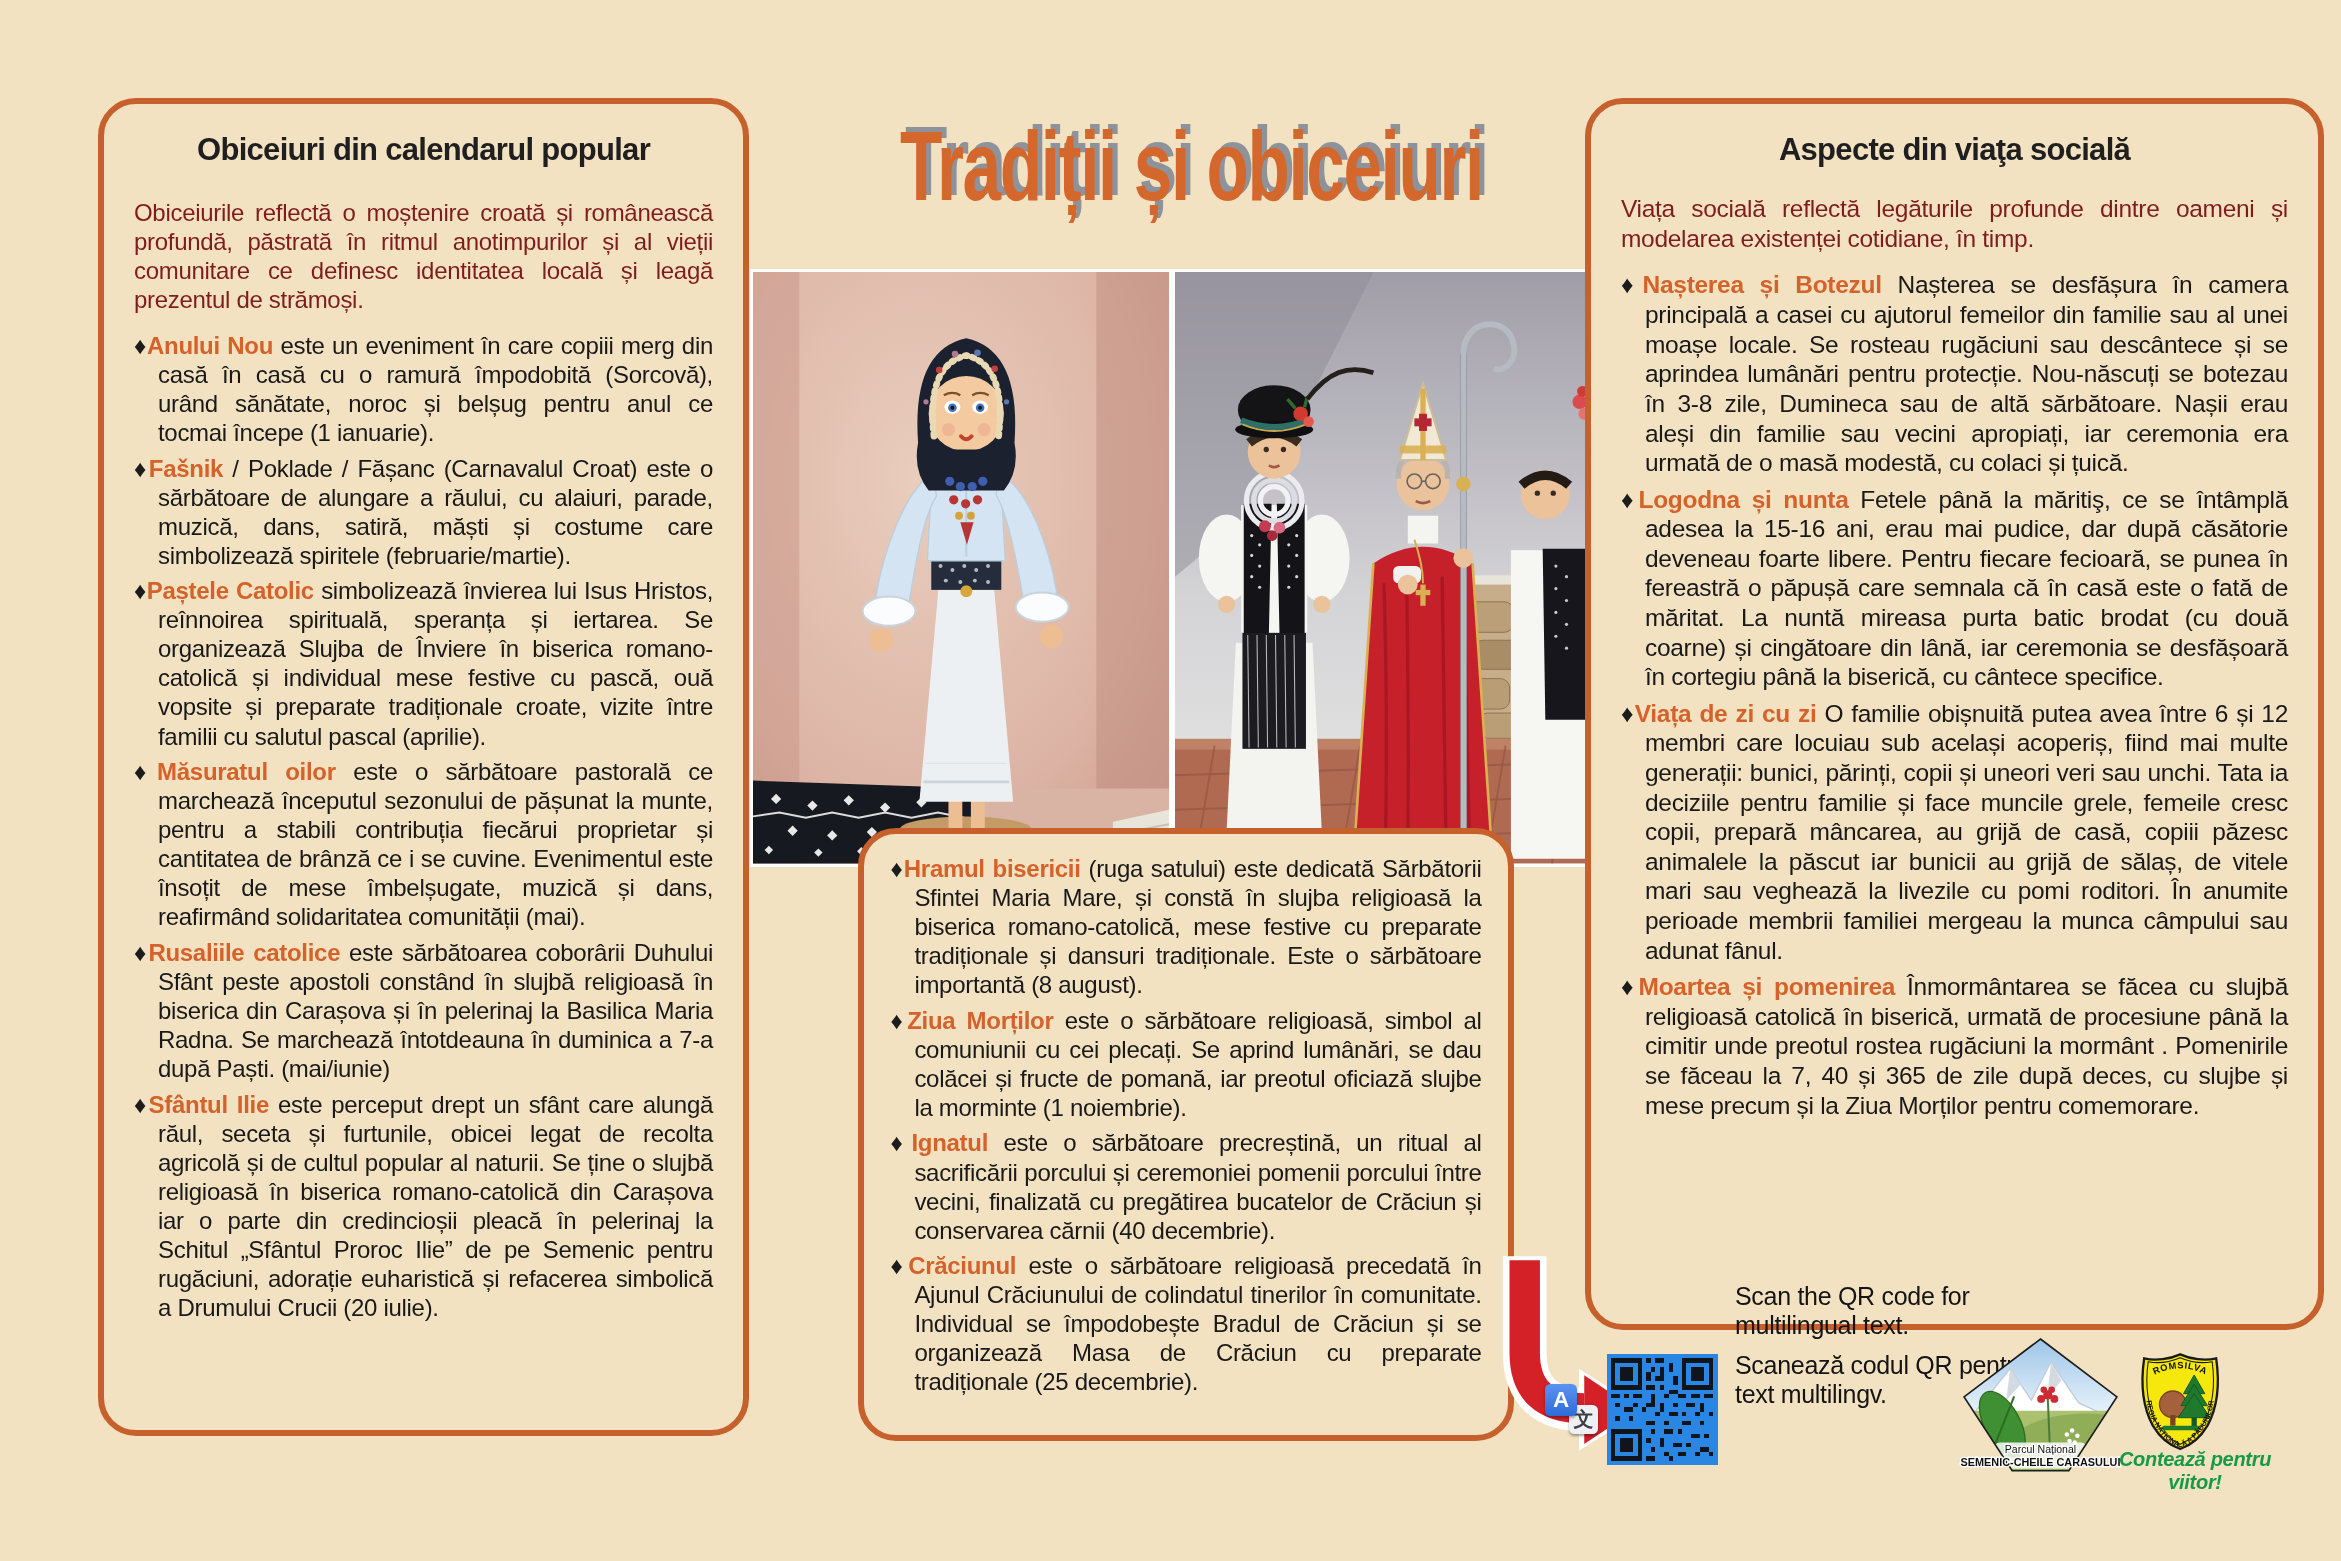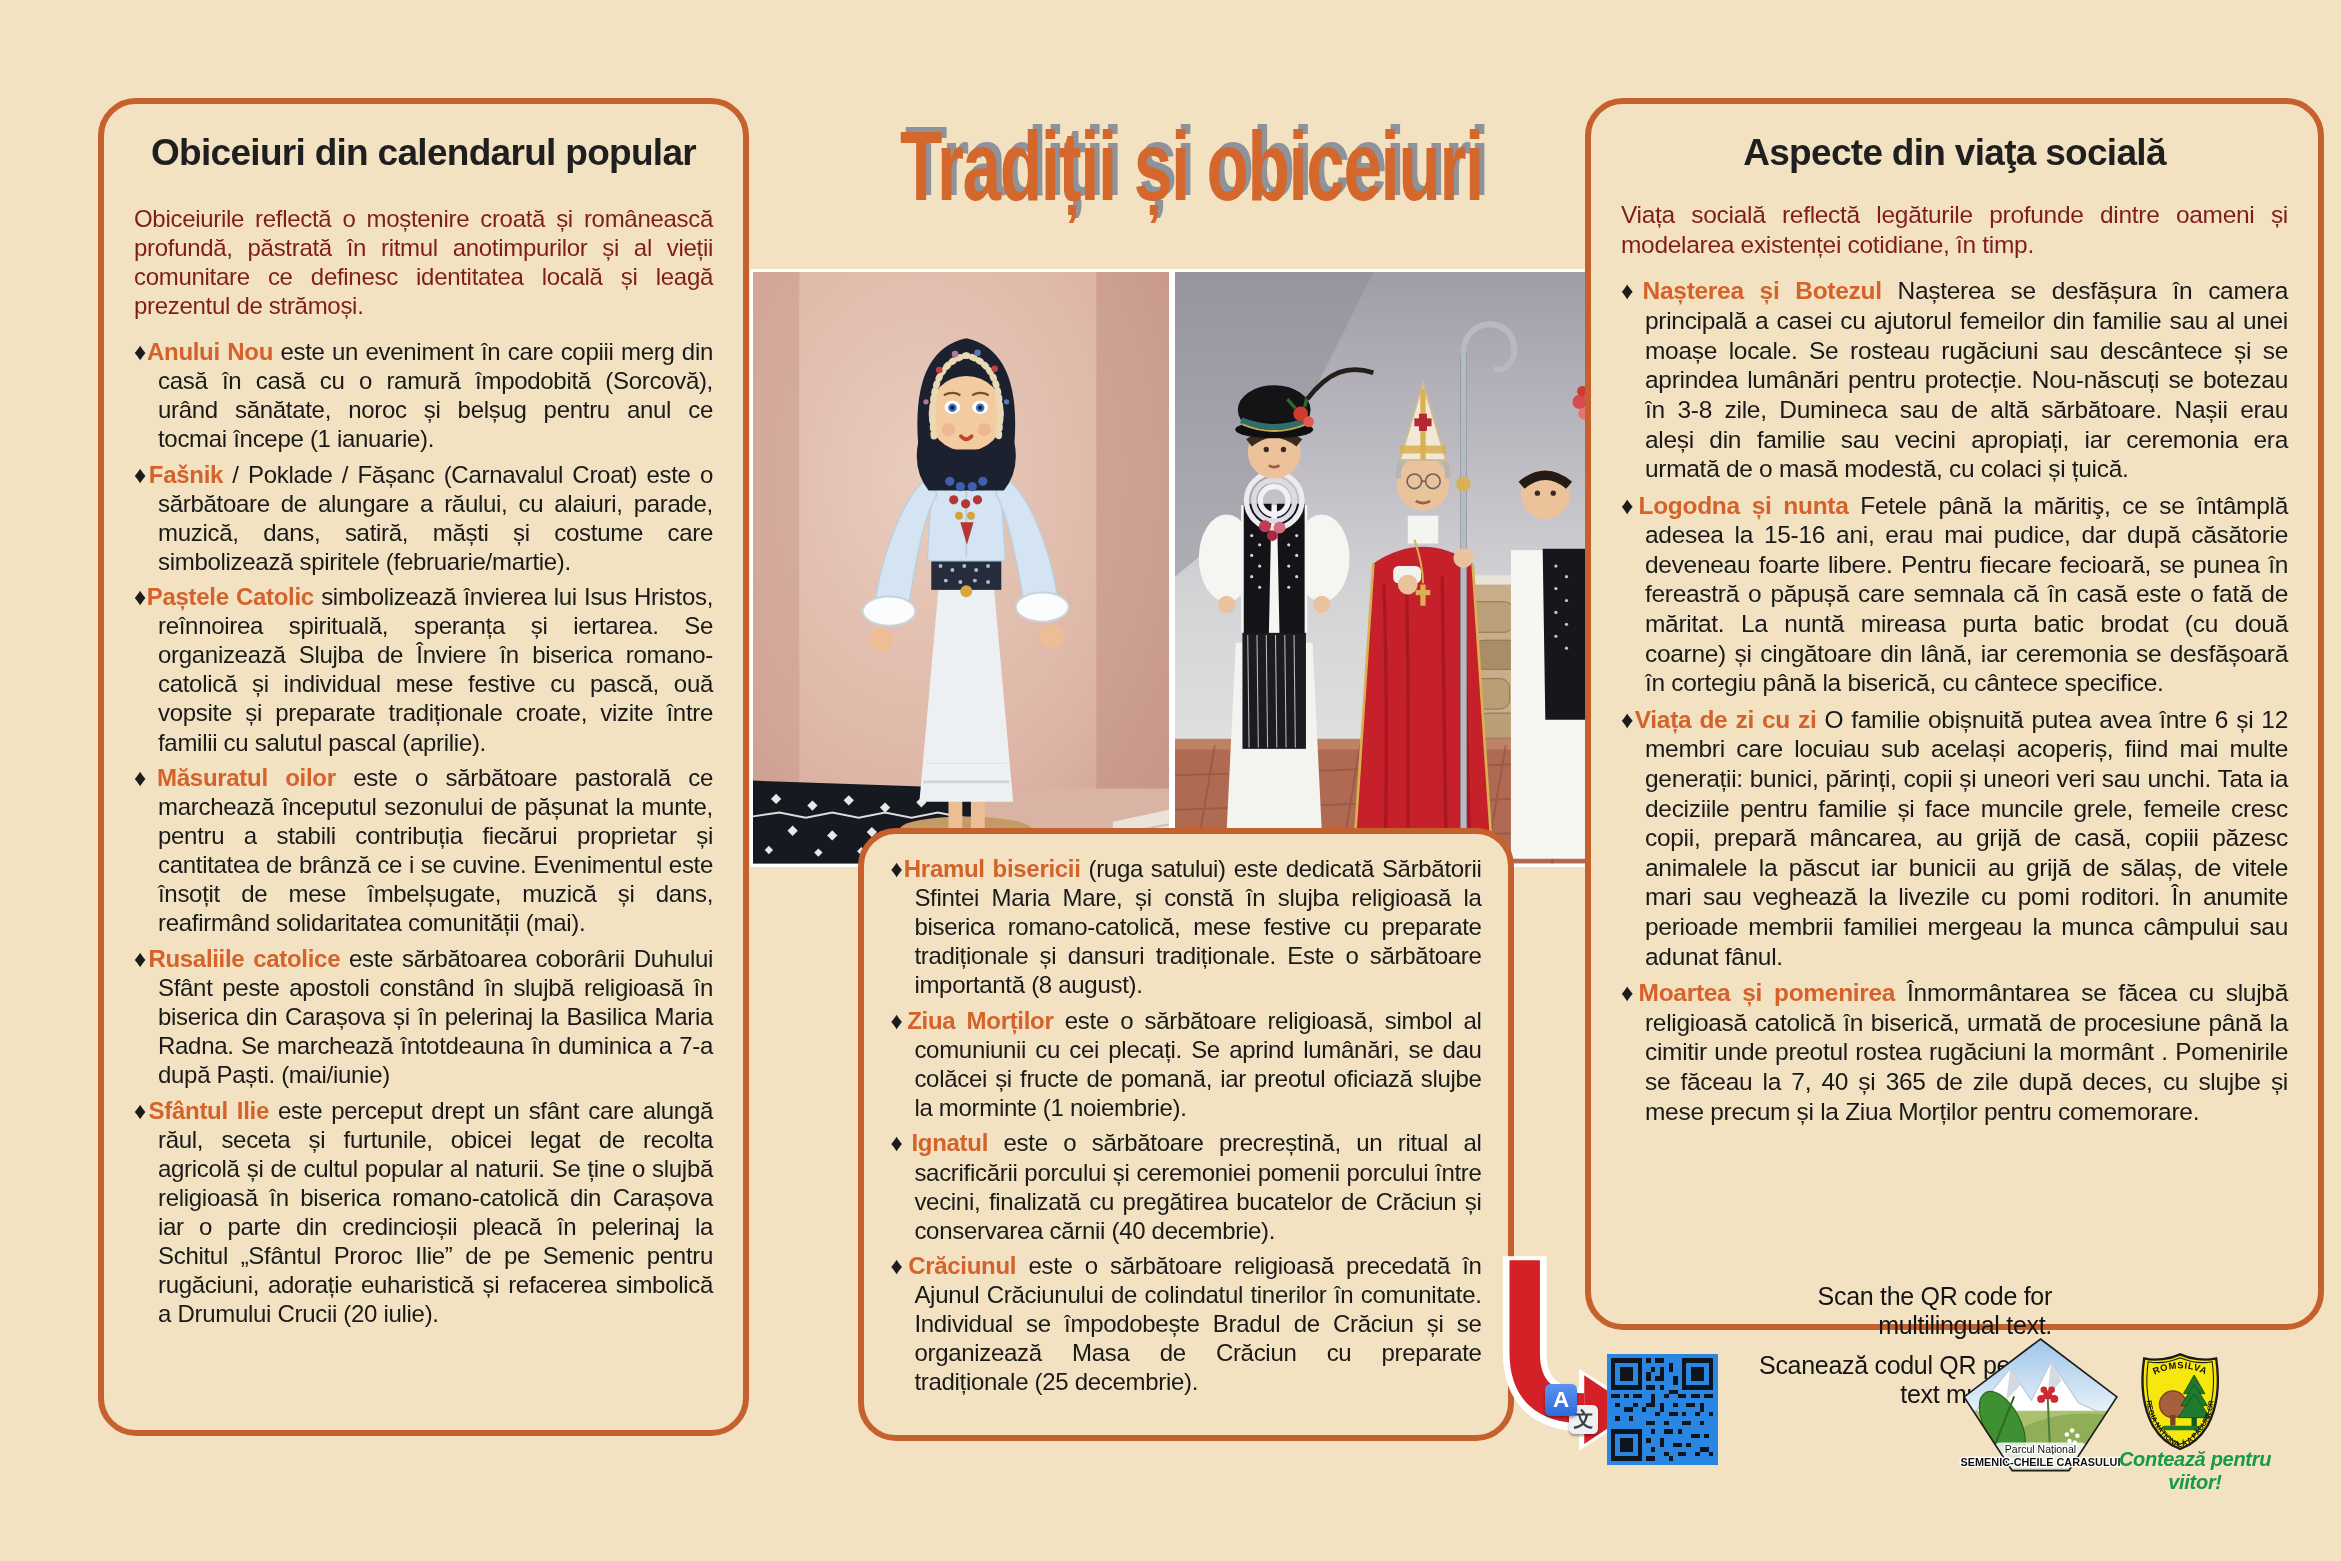--- a/index.html
+++ b/index.html
@@ -4,21 +4,21 @@
 <style>
   html,body{margin:0;padding:0;background:#f3e2c2;}
   .page{position:relative;width:2342px;height:1561px;background:#f3e2c2;
         font-family:"Liberation Sans",sans-serif;overflow:hidden;}
   
   .box{position:absolute;border:6px solid #c6602c;border-radius:38px;
        background:#f3e2c2;box-sizing:border-box;z-index:2;}
   .left-box{left:98px;top:98px;width:651px;height:1338px;padding:22.5px 30px;}
   .middle-box{left:858px;top:828px;width:656px;height:613px;padding:20px 26.4px;}
   .right-box{left:1585px;top:98px;width:739px;height:1232px;padding:22.5px 30px;}
-  .box h2{margin:5.3px 0 0;text-align:center;font-size:37px;font-weight:bold;color:#1f1f1f;letter-spacing:-0.7px;}
+  .box h2{margin:5.3px 0 0;text-align:center;font-size:31px;font-weight:bold;color:#1f1f1f;letter-spacing:-0.7px;}
   .intro{color:#7f1d1d;text-align:justify;font-size:24px;line-height:1.21;margin:30px 0 0;letter-spacing:-0.3px;}
   .right-box .intro{font-size:24.5px;margin-top:26.4px;}
   ul.bullets{list-style:none;margin:17px 0 0;padding:0;}
   ul.bullets li{text-align:justify;font-size:24px;line-height:1.21;color:#191919;
      padding-left:24px;text-indent:-24px;margin-top:6.6px;letter-spacing:-0.3px;}
   .right-box ul.bullets li{font-size:24.5px;}
   .middle-box ul.bullets{margin-top:0;}
   .middle-box ul.bullets li:first-child{margin-top:0;}
   .dm{color:#1c1c1c;}
   .kw{color:#d4622a;font-weight:bold;}
@@ -33,21 +33,21 @@
   .photo{display:block;height:100%;}
   
   .arrow-svg{position:absolute;left:1485px;top:1247px;z-index:4;}
   .translate{position:absolute;left:1545px;top:1384px;width:53px;height:50px;z-index:5;}
   .t-card{position:absolute;border-radius:5.3px;display:flex;align-items:center;justify-content:center;font-weight:bold;}
   .t-zh{right:0;bottom:0;width:29px;height:29px;background:#eef0f3;color:#3c4043;font-size:20px;
         box-shadow:0 1.3px 2.6px rgba(0,0,0,.35);}
   .t-a{left:0;top:0;width:32px;height:32px;background:linear-gradient(#5b93f2,#2e6bd8);color:#fff;font-size:22.5px;
         box-shadow:0 1.3px 2.6px rgba(0,0,0,.35);}
   .qr-svg{position:absolute;left:1606px;top:1354px;z-index:6;}
-  .qr-captions{position:absolute;left:1735px;top:1282px;width:317px;color:#141414;z-index:3;text-align:right;}
+  .qr-captions{position:absolute;left:1735px;top:1282px;width:317px;color:#141414;z-index:3;}
   .qr-captions p{margin:0 0 10.6px;font-size:25px;line-height:1.17;letter-spacing:-0.3px;}
   .park-svg{position:absolute;left:1957px;top:1337px;z-index:3;}
   .romsilva-svg{position:absolute;left:2135px;top:1351px;z-index:3;}
   .slogan{position:absolute;left:2099px;top:1448px;width:192px;text-align:center;z-index:3;
      font-size:20px;font-weight:bold;font-style:italic;color:#169a46;letter-spacing:-0.3px;}
 </style>
 </head>
 <body>
 
 <div class="page">

